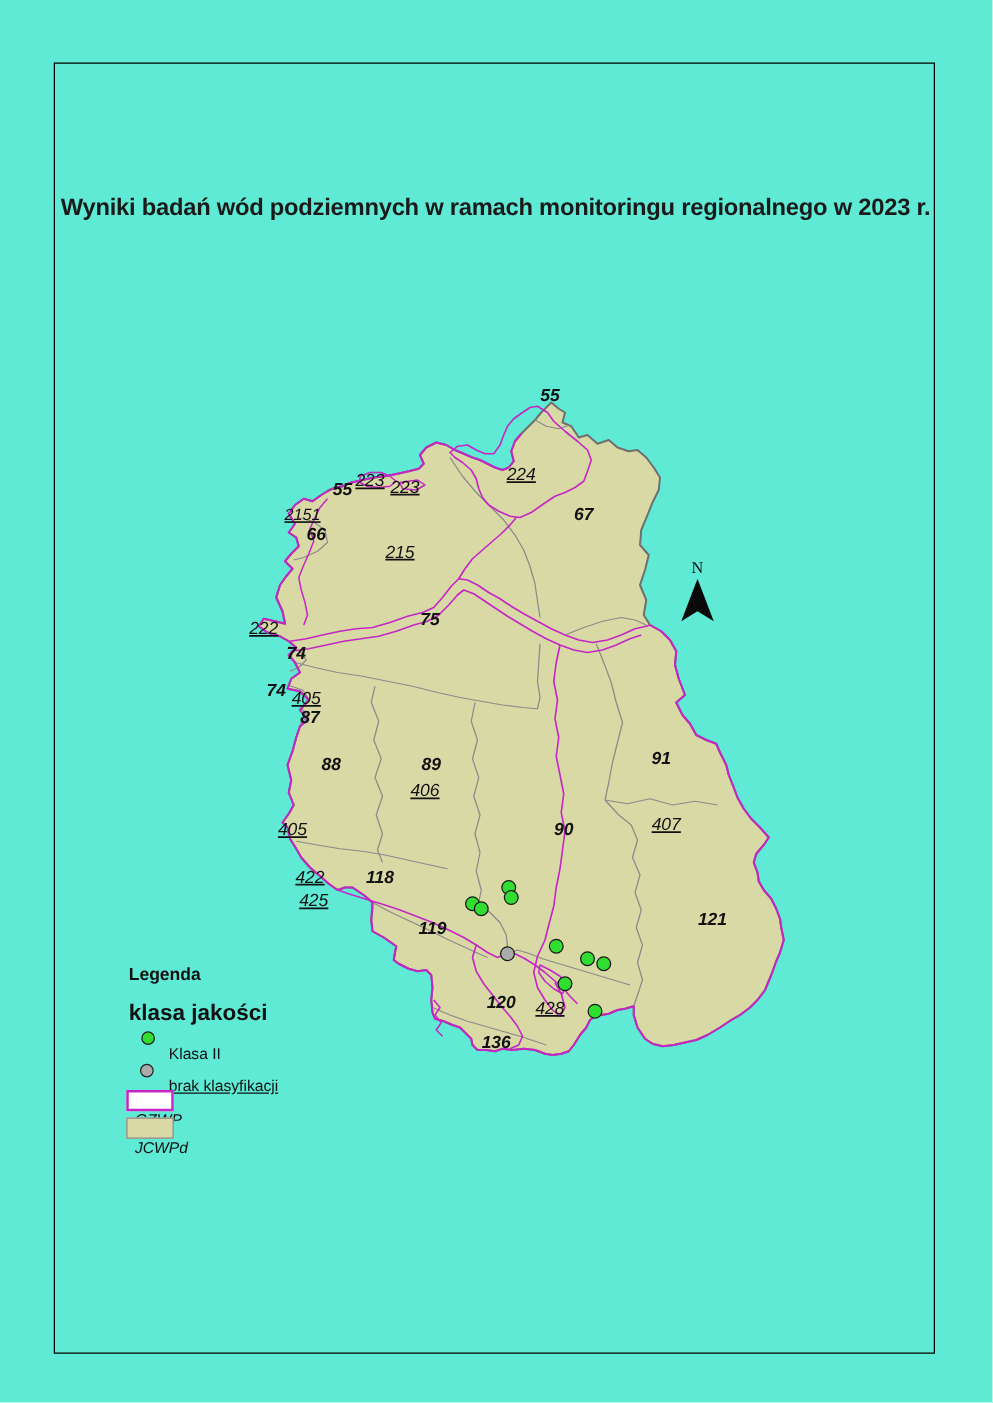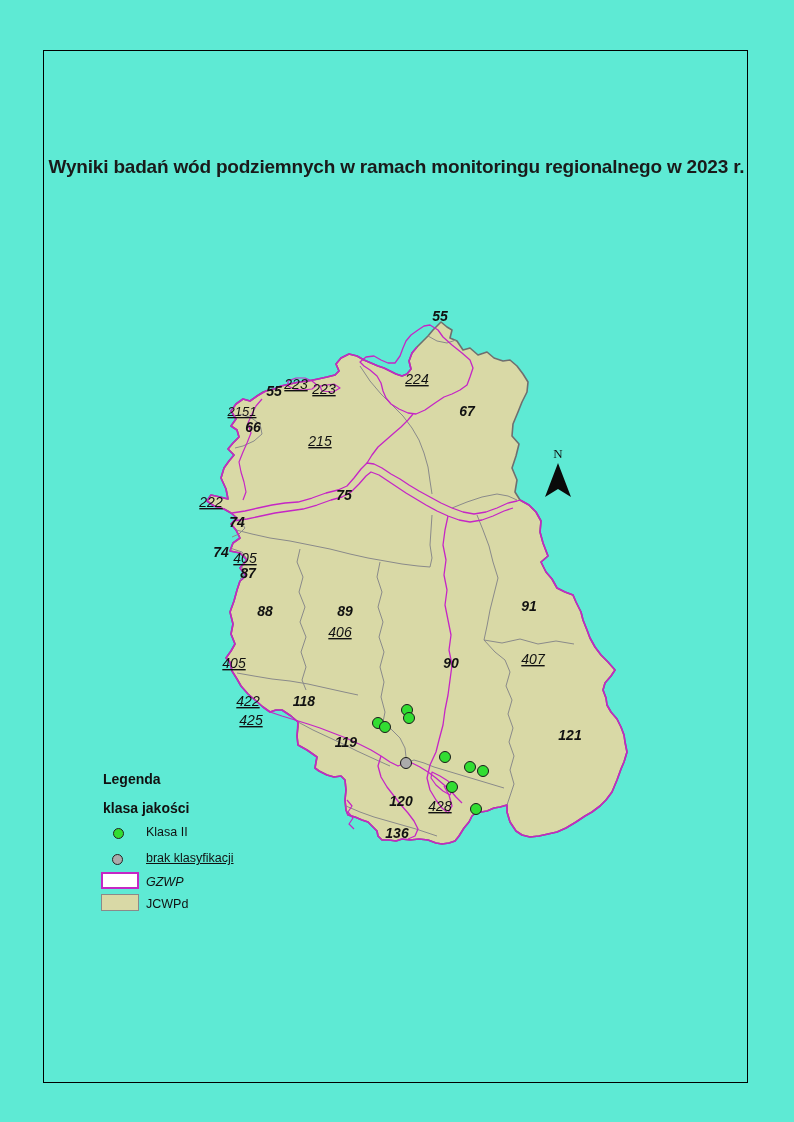--- a/index.html
+++ b/index.html
@@ -10,22 +10,22 @@
   .map-title{position:absolute;left:43px;top:156px;width:707px;text-align:center;
              font-size:19px;font-weight:bold;color:#1a1a1a;letter-spacing:-0.2px;}
   svg.mapcanvas{position:absolute;left:0;top:0;}
   .jcwpd-label{font-family:"Liberation Sans",sans-serif;font-size:14px;font-style:italic;
                font-weight:bold;fill:#111;}
   .gzwp-label{font-family:"Liberation Sans",sans-serif;font-size:14px;font-style:italic;
               fill:#111;text-decoration:underline;}
   .small-label{font-size:13px;}
   .legend{position:absolute;left:95px;top:765px;width:230px;}
   .legend-title{position:absolute;left:8px;top:6px;font-size:14px;font-weight:bold;color:#111;text-align:center;}
-  .legend-subtitle{position:absolute;left:8px;top:35px;font-size:14px;font-weight:bold;color:#111;}
-  .legend-row{position:absolute;display:flex;align-items:flex-end;}
+  .legend-subtitle{position:absolute;left:8px;top:35px;font-size:18px;font-weight:bold;color:#111;}
+  .legend-row{position:absolute;display:flex;align-items:flex-start;flex-direction:column;}
   .legend-dot{width:11px;height:11px;border-radius:50%;border:1px solid #222;box-sizing:border-box;}
   .legend-label{font-size:12.5px;color:#111;}
   .legend-swatch{width:38px;height:17px;box-sizing:border-box;}
   .north-n{font-family:"Liberation Serif",serif;font-size:13px;fill:#111;}
 </style>
 </head>
 <body>
 
 <div class="page">
   <div class="frame"></div>
@@ -149,18 +149,18 @@
     <div class="legend-row" style="left:17px;top:86px;">
       <span class="legend-dot" style="background:#ababab;"></span>
       <span class="legend-label" style="margin-left:23px;text-decoration:underline;">brak klasyfikacji</span>
     </div>
 
     <div class="legend-row" style="left:6px;top:107px;font-style:italic;">
       <span class="legend-swatch" style="background:#ffffff;border:2px solid #c526c5;"></span>
       <span class="legend-label" style="margin-left:7px;">GZWP</span>
     </div>
 
-    <div class="legend-row" style="left:6px;top:129px;">
+    <div class="legend-row" style="left:6px;top:129px;font-style:italic;">
       <span class="legend-swatch" style="background:#d9d9a6;border:1px solid #8a8a8a;"></span>
       <span class="legend-label" style="margin-left:7px;">JCWPd</span>
     </div>
   </div>
 </div>
 
 </body></html>

